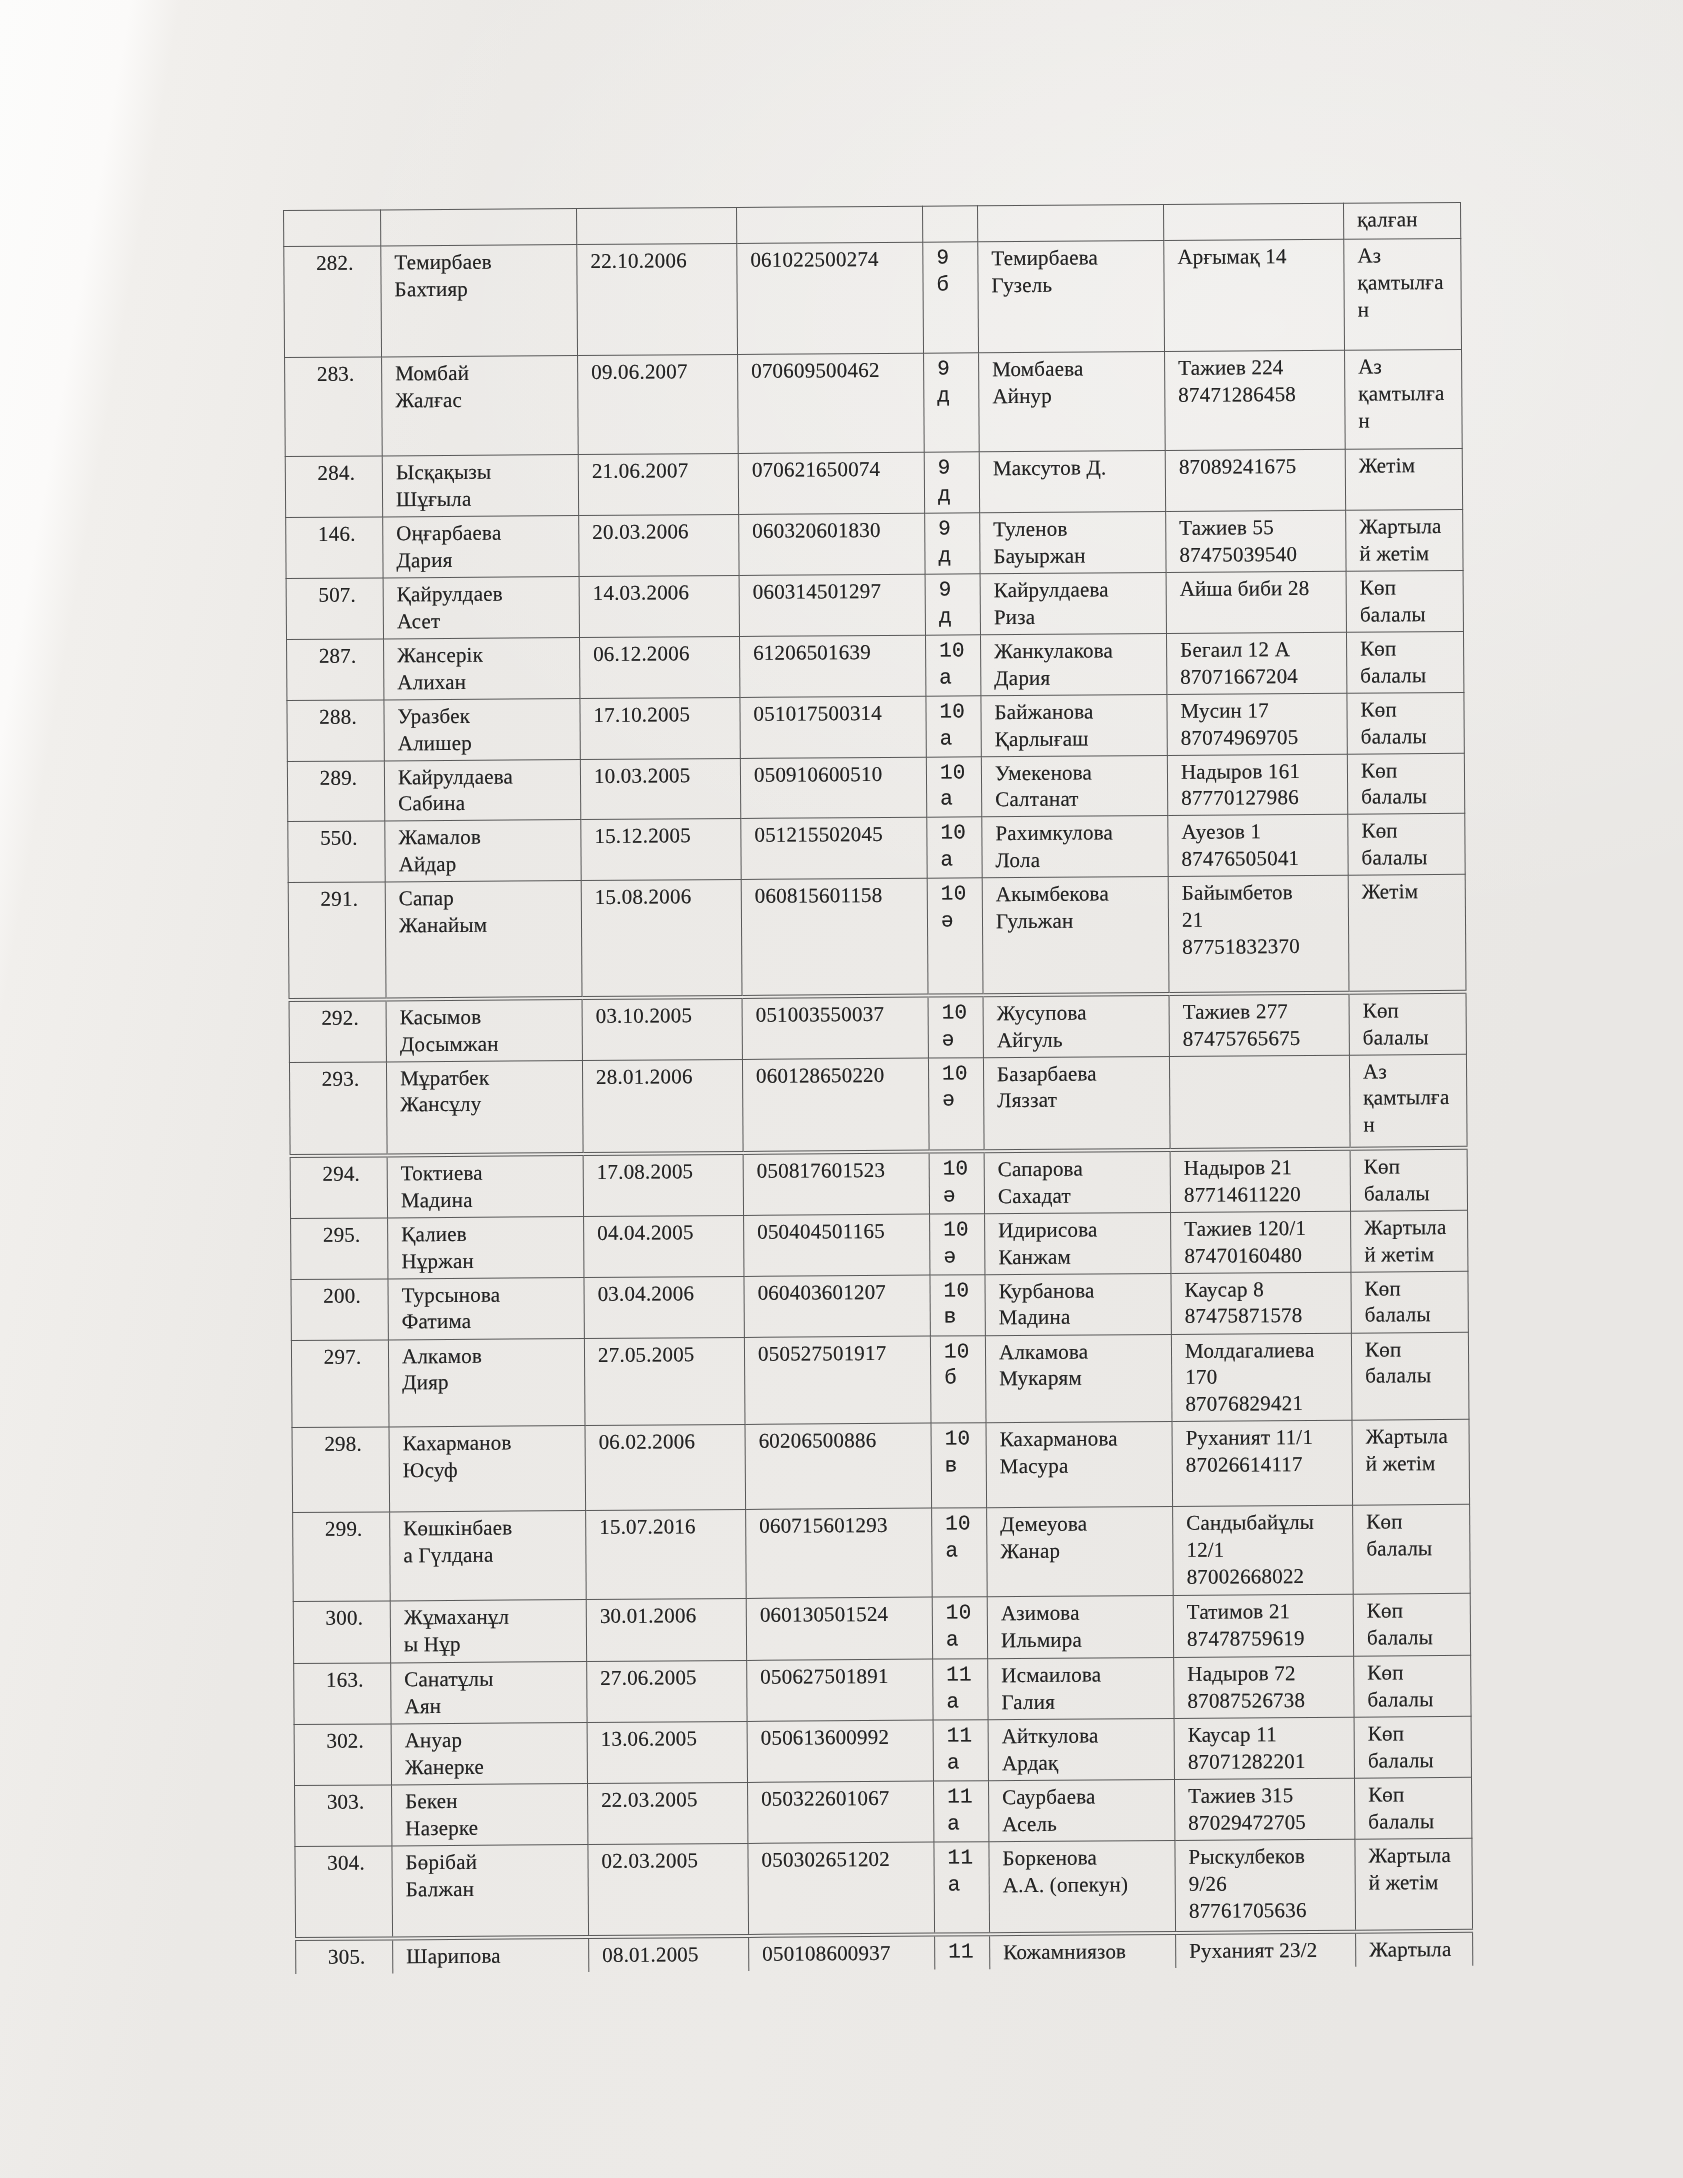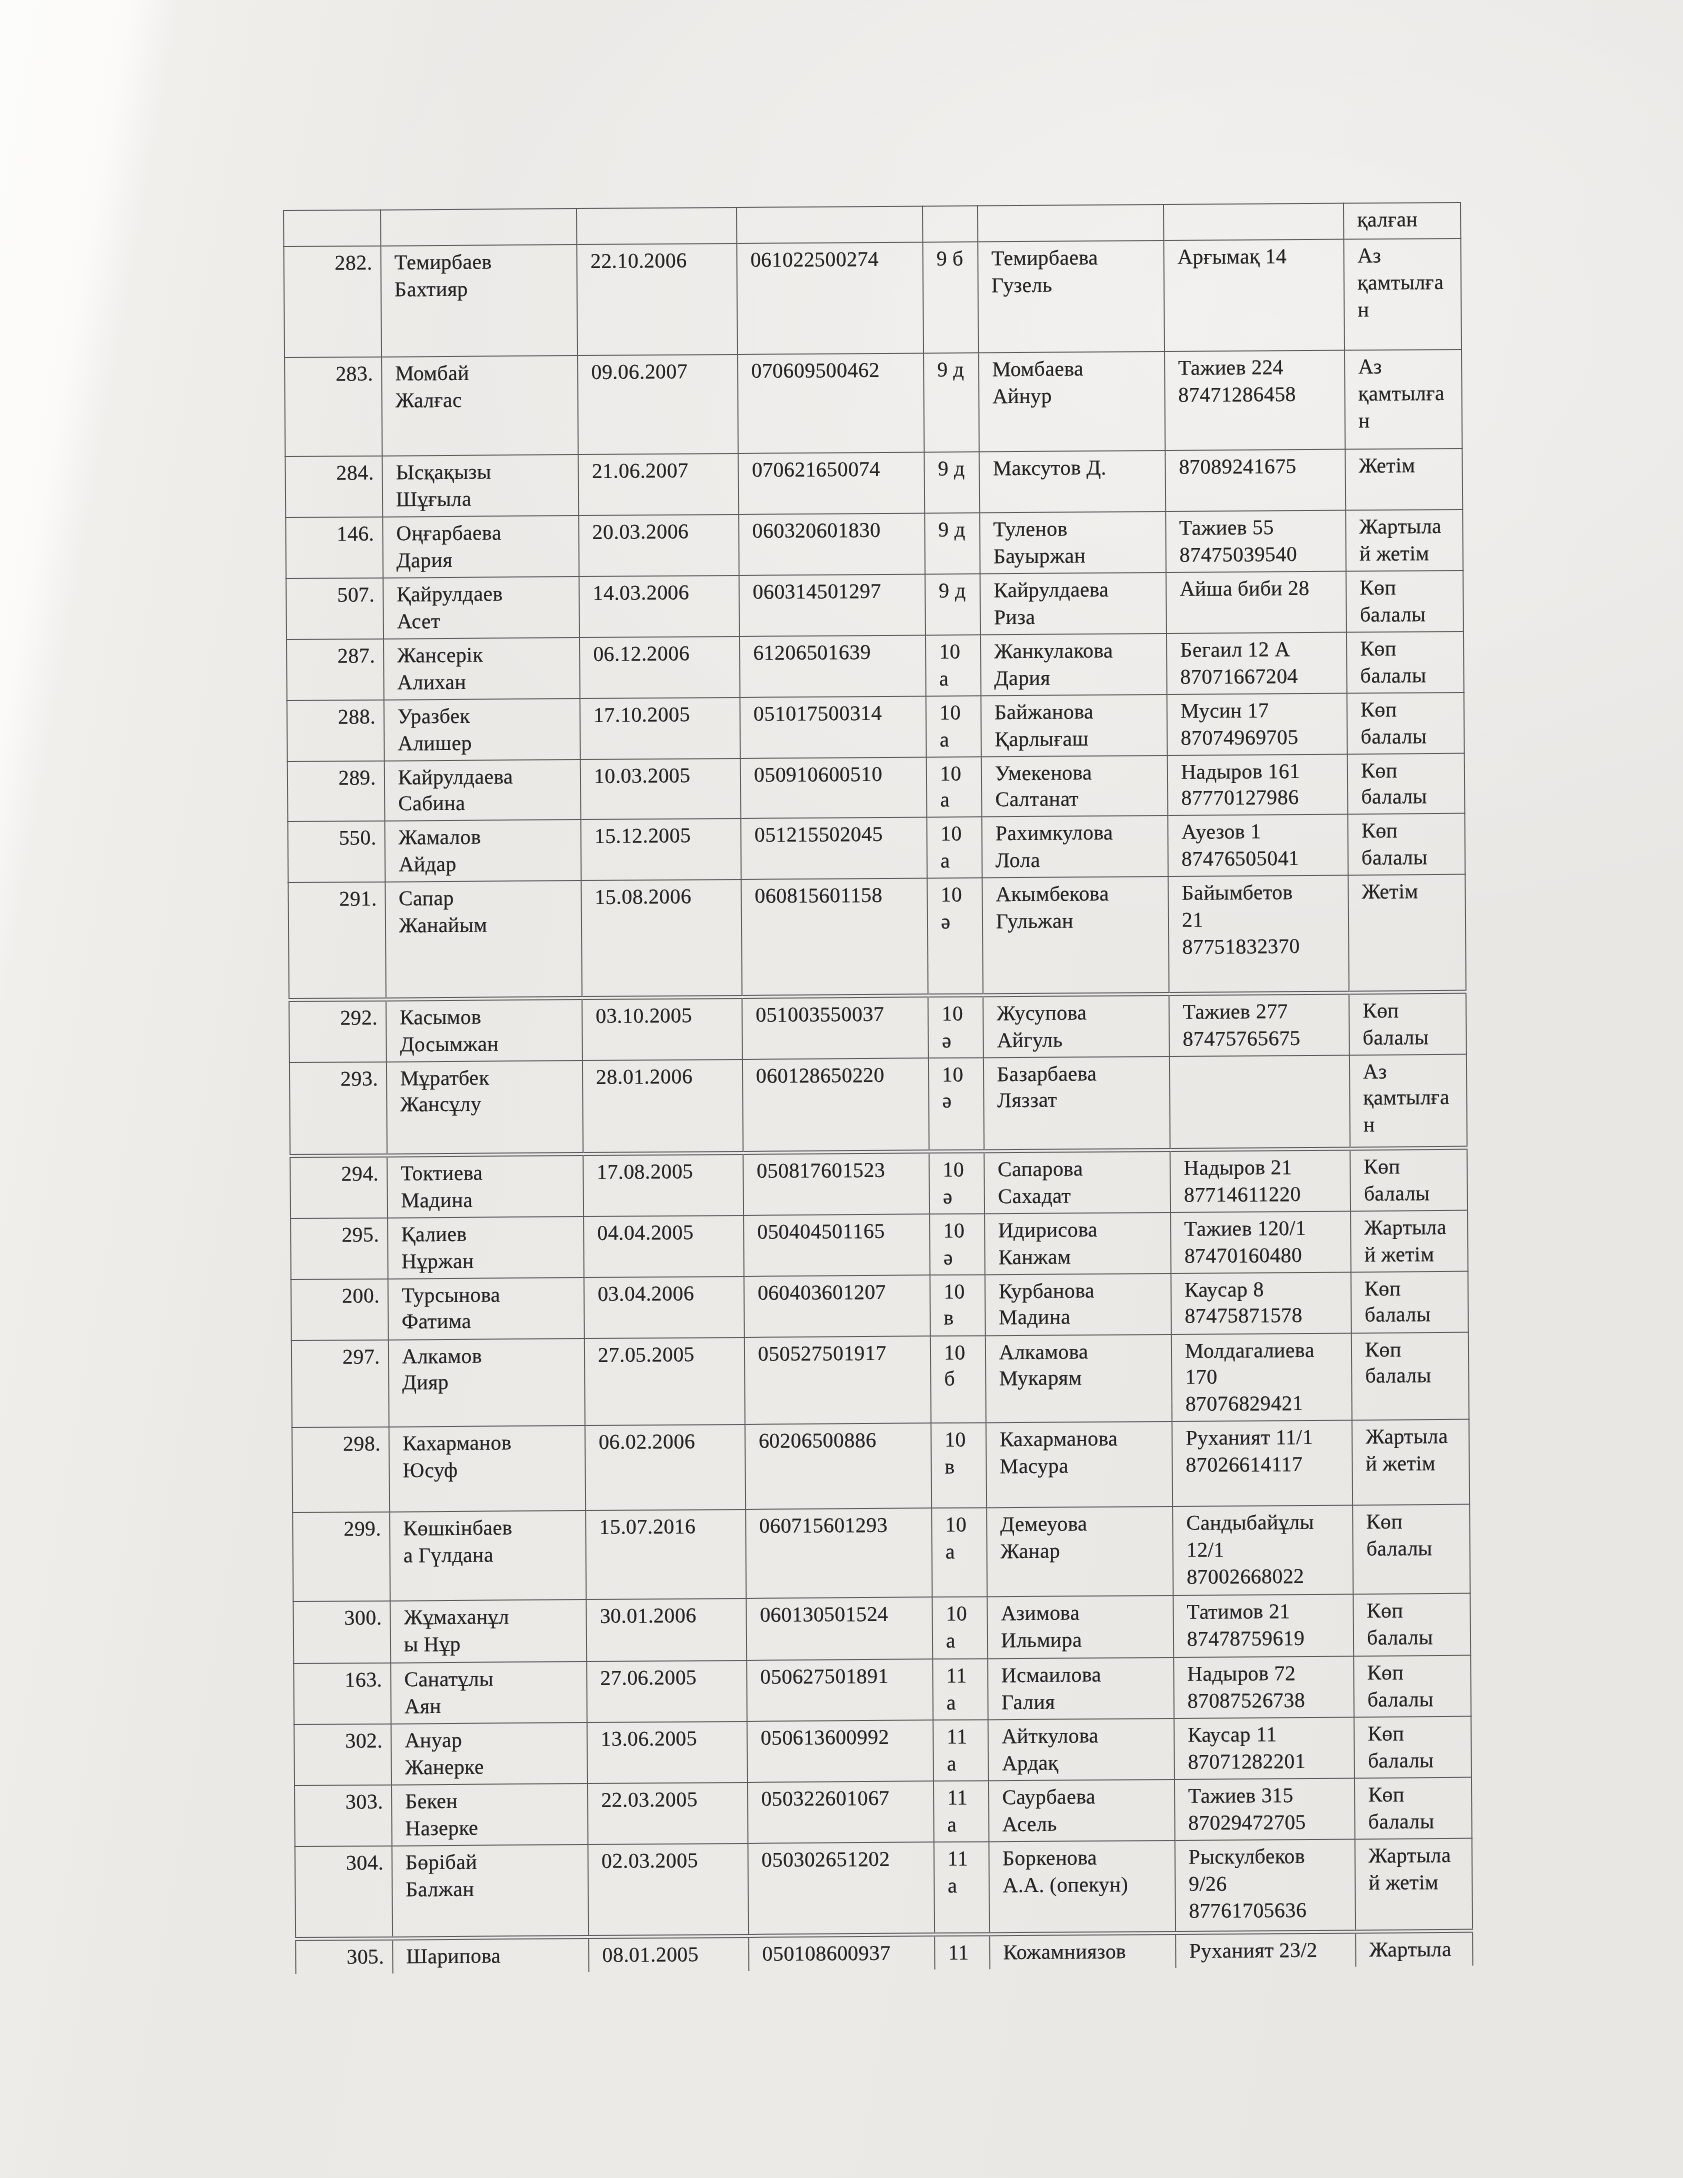--- a/index.html
+++ b/index.html
@@ -39,25 +39,25 @@
   }
   table.register td {
     border: 1.6px solid #585858;
     vertical-align: top;
     padding: 3px 8px 3px 13px;
     white-space: pre-line;
     overflow: hidden;
     letter-spacing: 0.2px;
   }
   td.c-num {
-    text-align: right;
+    text-align: center;
     padding-right: 9px;
     padding-left: 4px;
   }
-  td.c-grade { padding-left: 10px; }
+  td.c-grade { padding-left: 10px; font-family: Liberation Mono, monospace; }
   tr.dbl-top td { border-top: 4px double #585858; }
   tr.cut-row td { border-bottom: none; }
   table.register { border-bottom: none; }
 </style>
 </head>
 <body>
 
 <div class="page">
   <div class="table-wrap">
     <table class="register">

